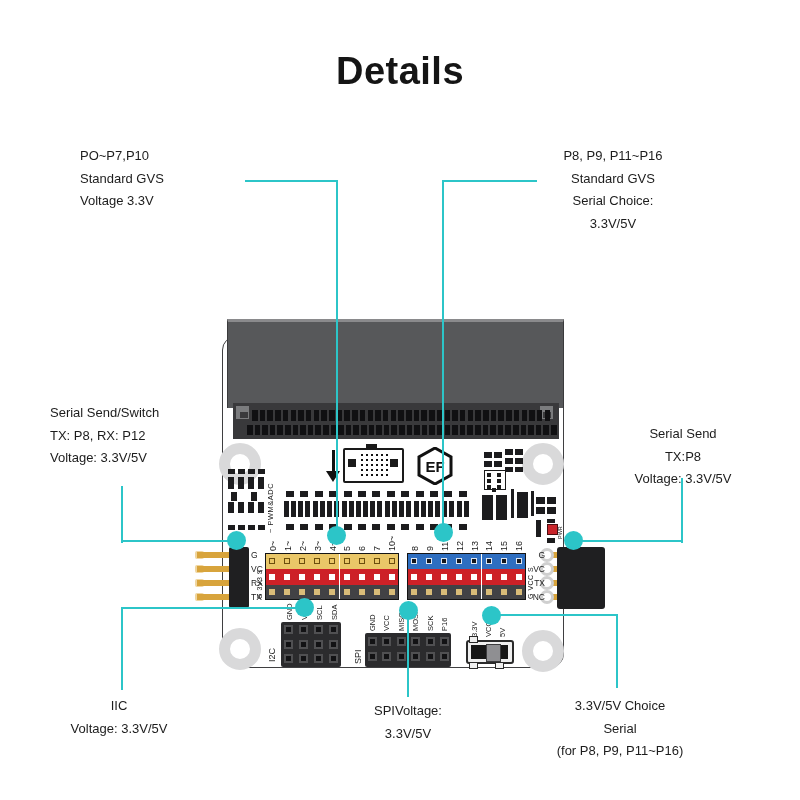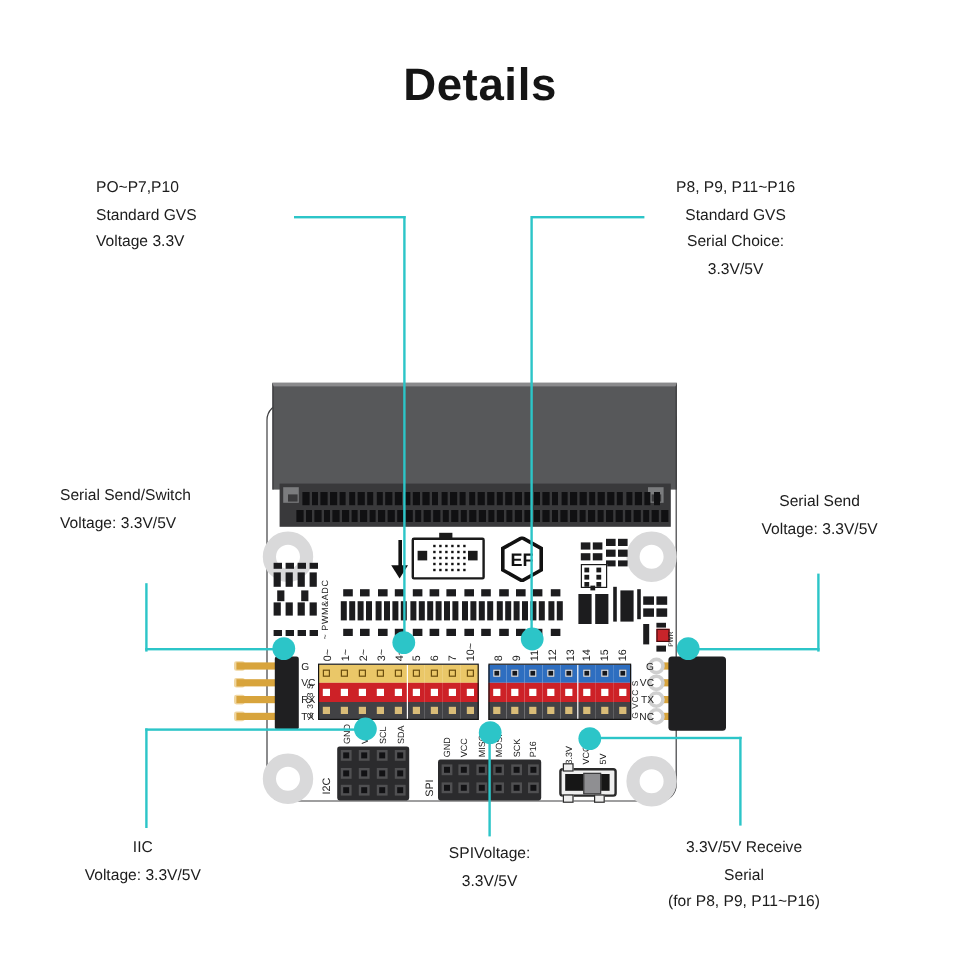--- a/index.html
+++ b/index.html
@@ -25,36 +25,38 @@
       <div>Voltage 3.3V</div>
     </div>
   <div class="ann center" style="left:613px;top:145px;">
       <div>P8, P9, P11~P16</div>
       <div>Standard GVS</div>
       <div>Serial Choice:</div>
       <div>3.3V/5V</div>
     </div>
   <div class="ann" style="left:50px;top:402px;text-align:left">
       <div>Serial Send/Switch</div>
+      <div>TX: P8, RX: P12</div>
       <div>Voltage: 3.3V/5V</div>
     </div>
-  <div class="ann center" style="left:683px;top:407px;">
+  <div class="ann center" style="left:683px;top:423px;">
       <div>Serial Send</div>
+      <div>TX:P8</div>
       <div>Voltage: 3.3V/5V</div>
     </div>
   <div class="ann center" style="left:119px;top:695px;">
       <div>IIC</div>
       <div>Voltage: 3.3V/5V</div>
     </div>
   <div class="ann center" style="left:408px;top:700px;">
       <div>SPIVoltage:</div>
       <div>3.3V/5V</div>
     </div>
   <div class="ann center" style="left:620px;top:695px;">
-      <div>3.3V/5V Receive</div>
+      <div>3.3V/5V Choice</div>
       <div>Serial</div>
       <div>(for P8, P9, P11~P16)</div>
     </div>
 
   <div id="board-layer" style="position:absolute;inset:0;margin-top:36px;">
       <div style="position: absolute; left: 222px; top: 300px; width: 340px; height: 330px; background: rgb(255, 255, 255); border: 1.5px solid rgb(63, 63, 65); border-radius: 14px;"></div>
       <div style="position: absolute; left: 227px; top: 283px; width: 335px; height: 86px; background: rgb(87, 88, 90); border-top: 3px solid rgb(138, 138, 140); border-left: 1px solid rgb(58, 58, 60); border-right: 1px solid rgb(58, 58, 60);"></div>
       <div style="position: absolute; left: 233px; top: 367px; width: 326px; height: 36px; background: rgb(57, 57, 59);"></div>
       <div style="position: absolute; left: 236px; top: 370px; width: 13px; height: 13px; background: rgb(123, 124, 126);"></div>
       <div style="position: absolute; left: 240px; top: 376px; width: 8px; height: 6px; background: rgb(58, 58, 60);"></div>

